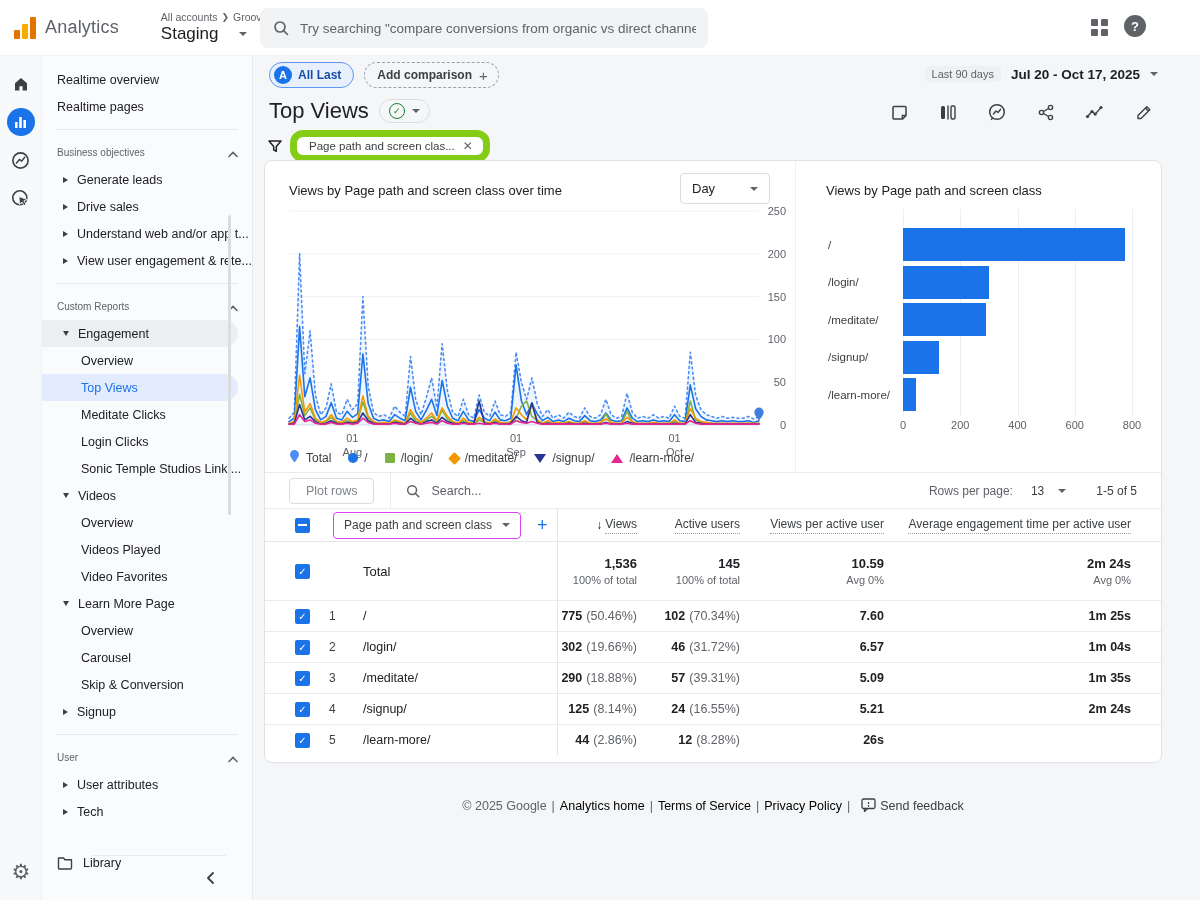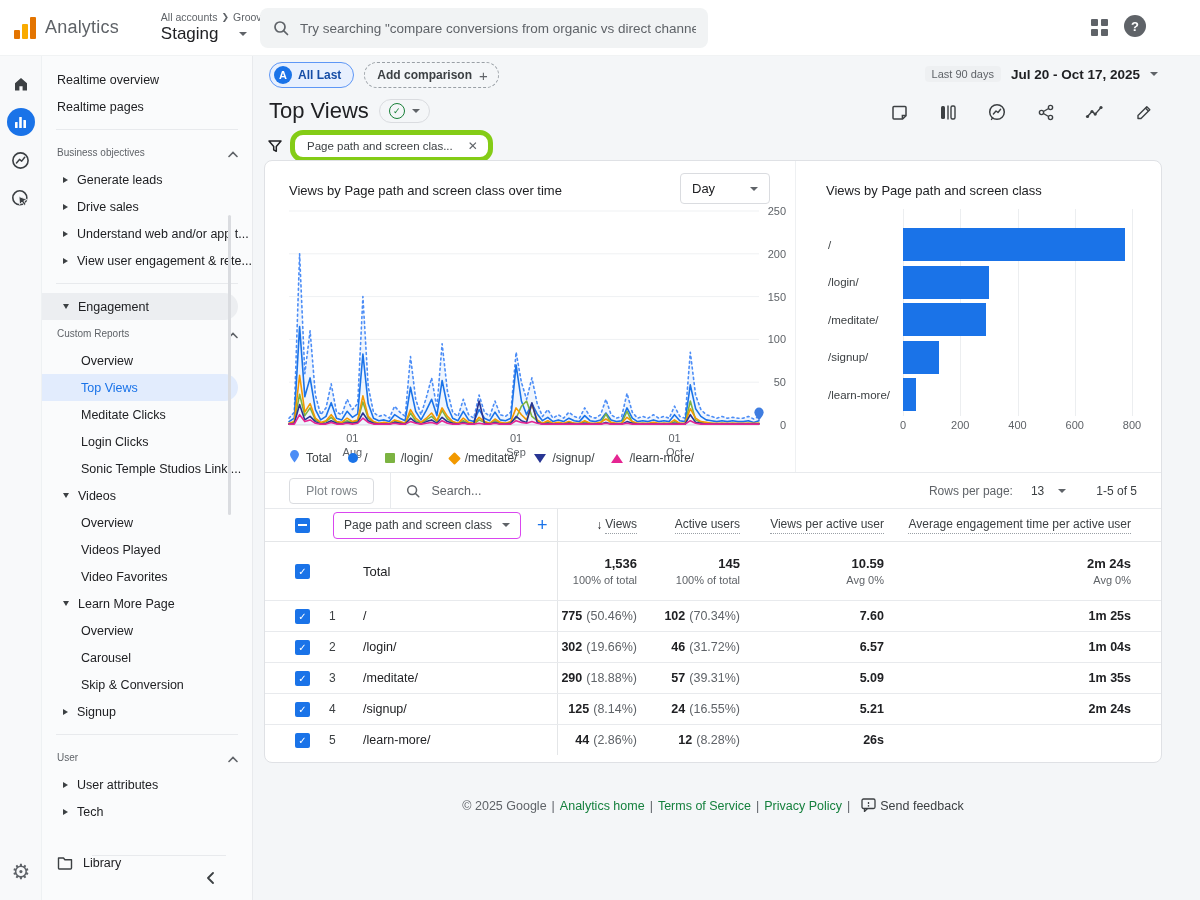--- a/index.html
+++ b/index.html
@@ -92,22 +92,22 @@
 
   .title-row { position:absolute; left:16px; top:42px; display:flex; align-items:center; gap:10px; }
   .page-title { font-size:22px; color:#202124; }
   .title-pill { height:24px; border:1px solid #dadce0; border-radius:13px; display:flex;
     align-items:center; gap:7px; padding:0 9px; cursor:pointer; background:#fff0; }
   .gcheck { width:16px; height:16px; border:1.6px solid #188038; border-radius:50%; color:#188038;
     font-size:9px; font-weight:bold; display:flex; align-items:center; justify-content:center; }
   .tool-icons { position:absolute; right:46px; top:46px; display:flex; gap:29px; align-items:center; }
   .tool-icons .ti { width:20px; height:20px; display:flex; align-items:center; justify-content:center; cursor:pointer; }
   .filter-row { position:absolute; left:14px; top:74px; display:flex; align-items:center; gap:7px; }
-  .filter-chip { height:32px; border:5px solid #84cc16; border-radius:13px; background:#fff;
-    display:flex; align-items:center; gap:15px; padding:0 10px 0 12px; cursor:pointer; }
+  .filter-chip { height:32px; border:7px solid #84cc16; border-radius:13px; background:#fff;
+    display:flex; align-items:center; gap:8px; padding:0 10px 0 12px; cursor:pointer; }
   .filter-chip .lbl { font-size:11.5px; color:#3c4043; }
   .filter-chip .x { font-size:12px; color:#5f6368; }
 
   
   .card { position:absolute; left:11px; top:104px; width:898px; background:#fff;
     border:1px solid #dfe1e5; border-radius:8px; }
   .charts { display:flex; height:312px; border-bottom:1px solid #e8eaed; }
   .chart-left { width:531px; position:relative; border-right:1px solid #eef0f2; }
   .chart-title { position:absolute; left:24px; top:22px; font-size:13px; color:#202124; }
   .day-select { position:absolute; right:25px; top:12px; width:90px; height:31px;
@@ -167,21 +167,21 @@
   .trow { height:31px; border-top:1px solid #e8eaed; font-size:12.5px; }
   .trow .val { color:#202124; font-weight:bold; }
   .trow .pct { color:#5f6368; margin-left:4px; font-weight:normal; }
   .tc.c2 { font-size:12px; color:#3c4043; text-align:left; padding-left:4px; }
   .tc.c3 { padding-left:12px; }
   .tbl-bottom-pad { height:7px; }
 
   
   .footer { position:absolute; left:11px; top:742px; width:898px; text-align:center;
     font-size:12.5px; color:#5f6368; }
-  .footer a { color:#15803d; text-decoration:none; cursor:pointer; }
+  .footer a { color:#000000; text-decoration:none; cursor:pointer; }
   .footer .fb { color:#3c4043; }
   .footer .sep { margin:0 5px; }
   .fb-icon { display:inline-block; vertical-align:-2px; margin:0 4px 0 6px; }
 </style>
 </head>
 <body>
 
 <div class="app">
 
   <div class="topbar">
@@ -273,29 +273,29 @@
         </div>
         <div class="side-row parent">
           <span class="tri right"></span>
           <span class="item-label">Understand web and/or app t...</span>
         </div>
         <div class="side-row parent">
           <span class="tri right"></span>
           <span class="item-label">View user engagement &amp; rete...</span>
         </div>
         <div class="side-divider"></div>
-        <div class="side-row parent hov">
-          <span class="tri down"></span>
-          <span class="item-label">Engagement</span>
-        </div>
         <div class="side-row section">
           <span class="sec-label">Custom Reports</span>
           <span class="chev"><svg width="10" height="7" viewBox="0 0 10 7">
               <path d="M1 5.5l4-4 4 4" fill="none" stroke="#5f6368" stroke-width="1.6" stroke-linecap="round"></path>
             </svg></span>
+        </div>
+        <div class="side-row parent hov">
+          <span class="tri down"></span>
+          <span class="item-label">Engagement</span>
         </div>
         <div class="side-row child">
           <span class="item-label">Overview</span>
         </div>
         <div class="side-row child sel">
           <span class="item-label">Top Views</span>
         </div>
         <div class="side-row child">
           <span class="item-label">Meditate Clicks</span>
         </div>

